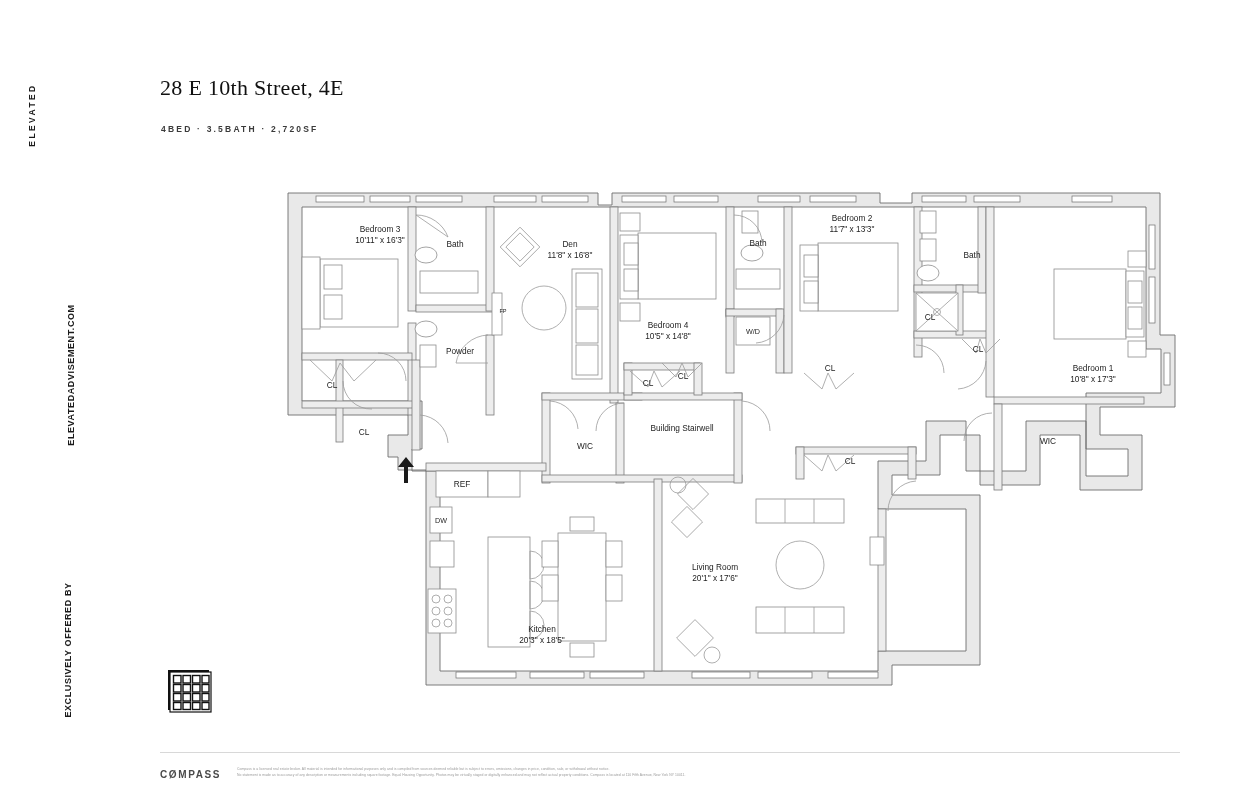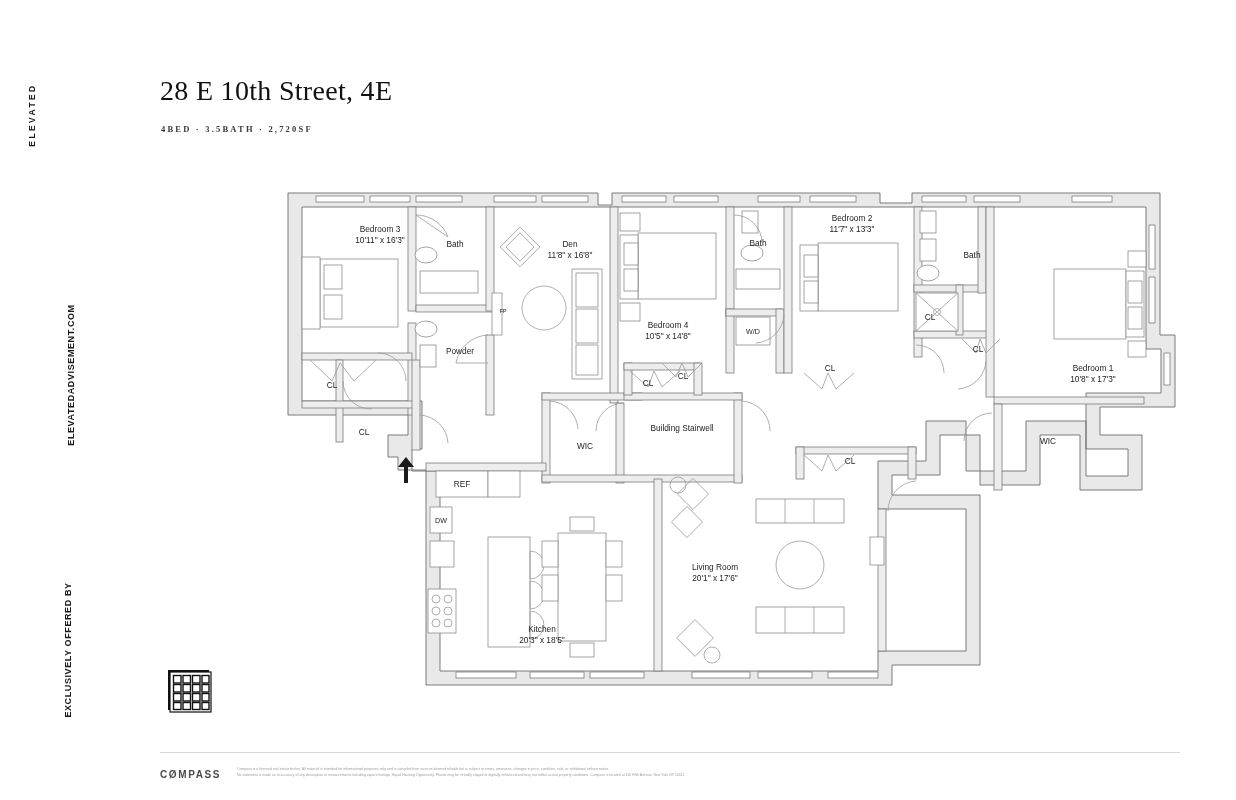--- a/index.html
+++ b/index.html
@@ -37,34 +37,33 @@
   #rail-brand { top: 110px; }
   #rail-site  { top: 370px; }
   #rail-offer { top: 645px; }
   #rail-site span, #rail-offer span { letter-spacing: 0.6px; font-size: 9px; }
 
   
   #title {
     position: absolute;
     left: 160px; top: 75px;
     font-family: "Liberation Serif", "DejaVu Serif", serif;
-    font-size: 28px;
+    font-size: 22px;
     color: #111111;
     letter-spacing: 0.3px;
     white-space: nowrap;
   }
   #subtitle {
     position: absolute;
     left: 161px; top: 124px;
     font-size: 8.5px;
     letter-spacing: 2.2px;
     color: #3a3a3a;
     font-weight: 600;
     white-space: nowrap;
-    font-family: Liberation Serif, serif;
   }
 
   
   #logomark {
     position: absolute;
     left: 167px; top: 665px;
     width: 46px; height: 52px;
   }
 
   

